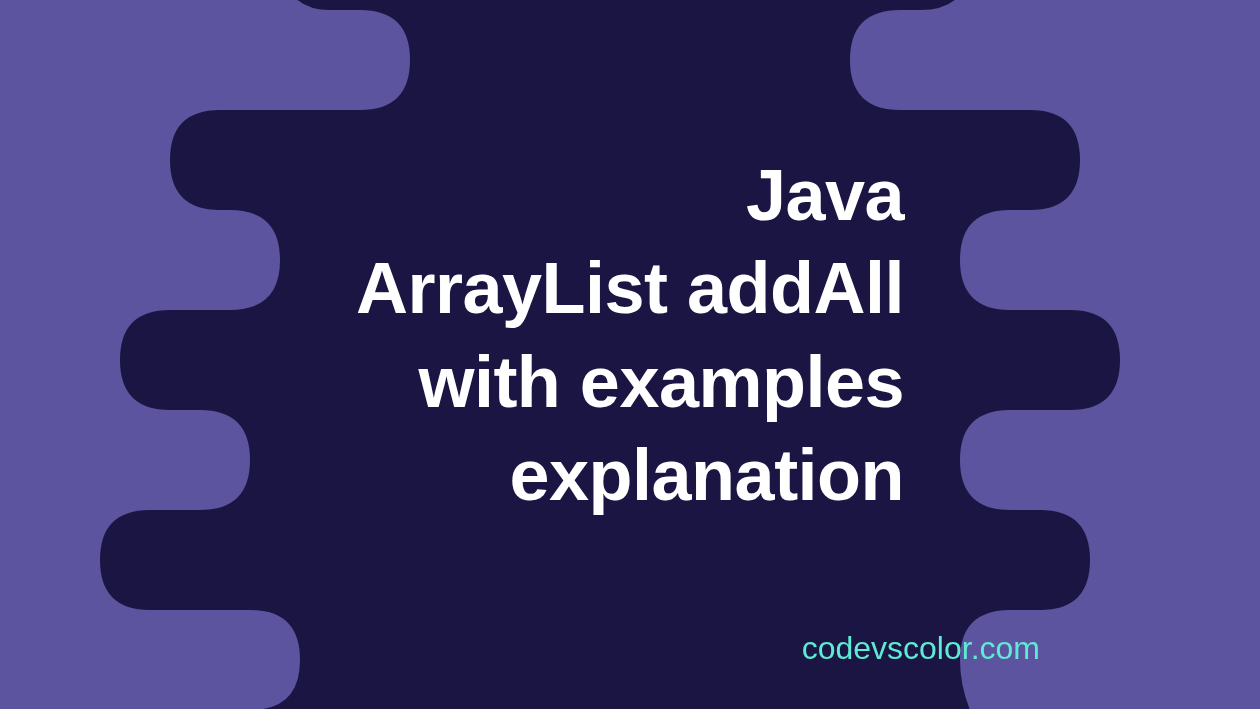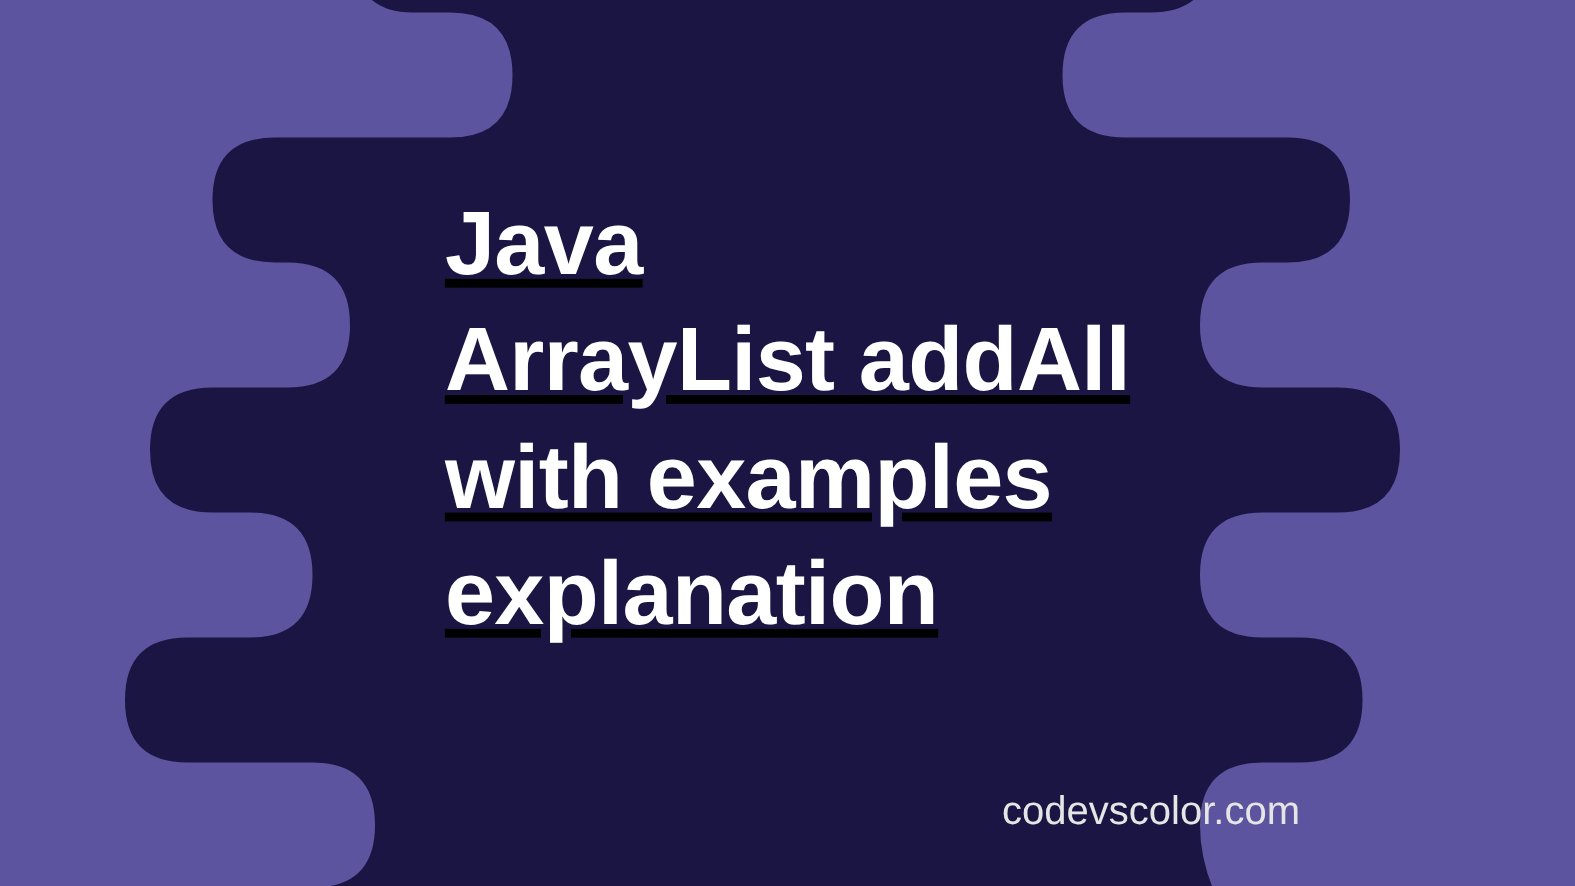--- a/index.html
+++ b/index.html
@@ -20,36 +20,35 @@
       top: 0;
       left: 0;
       width: 100%;
       height: 100%;
     }
     .title-container {
       position: absolute;
       top: 50%;
       left: 50%;
       transform: translate(-50%, -55%);
-      text-align: left;
+      text-align: right;
       z-index: 10;
-      text-decoration: underline;
     }
     .title-line {
       color: #ffffff;
       font-size: 72px;
       font-weight: 700;
       line-height: 1.3;
       letter-spacing: -0.5px;
     }
     .watermark {
       position: absolute;
       bottom: 42px;
       right: 220px;
-      color: #e5e5e5;
+      color: #5eead4;
       font-size: 32px;
       font-weight: 400;
       z-index: 10;
     }
   </style>
 </head>
 <body>
 
 <div class="blob-container">
   <svg width="1260" height="709" viewBox="0 0 1260 709" xmlns="http://www.w3.org/2000/svg">

